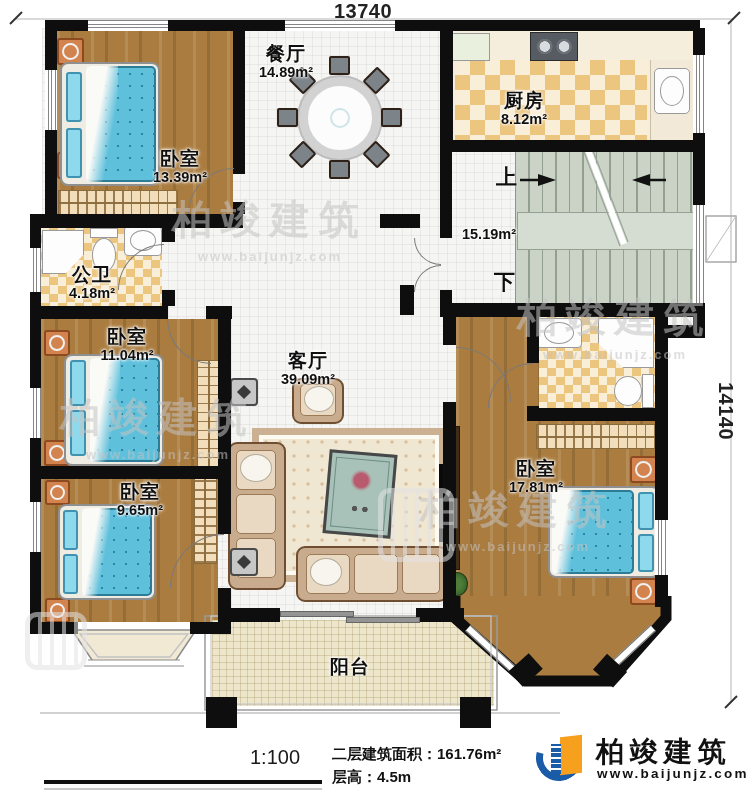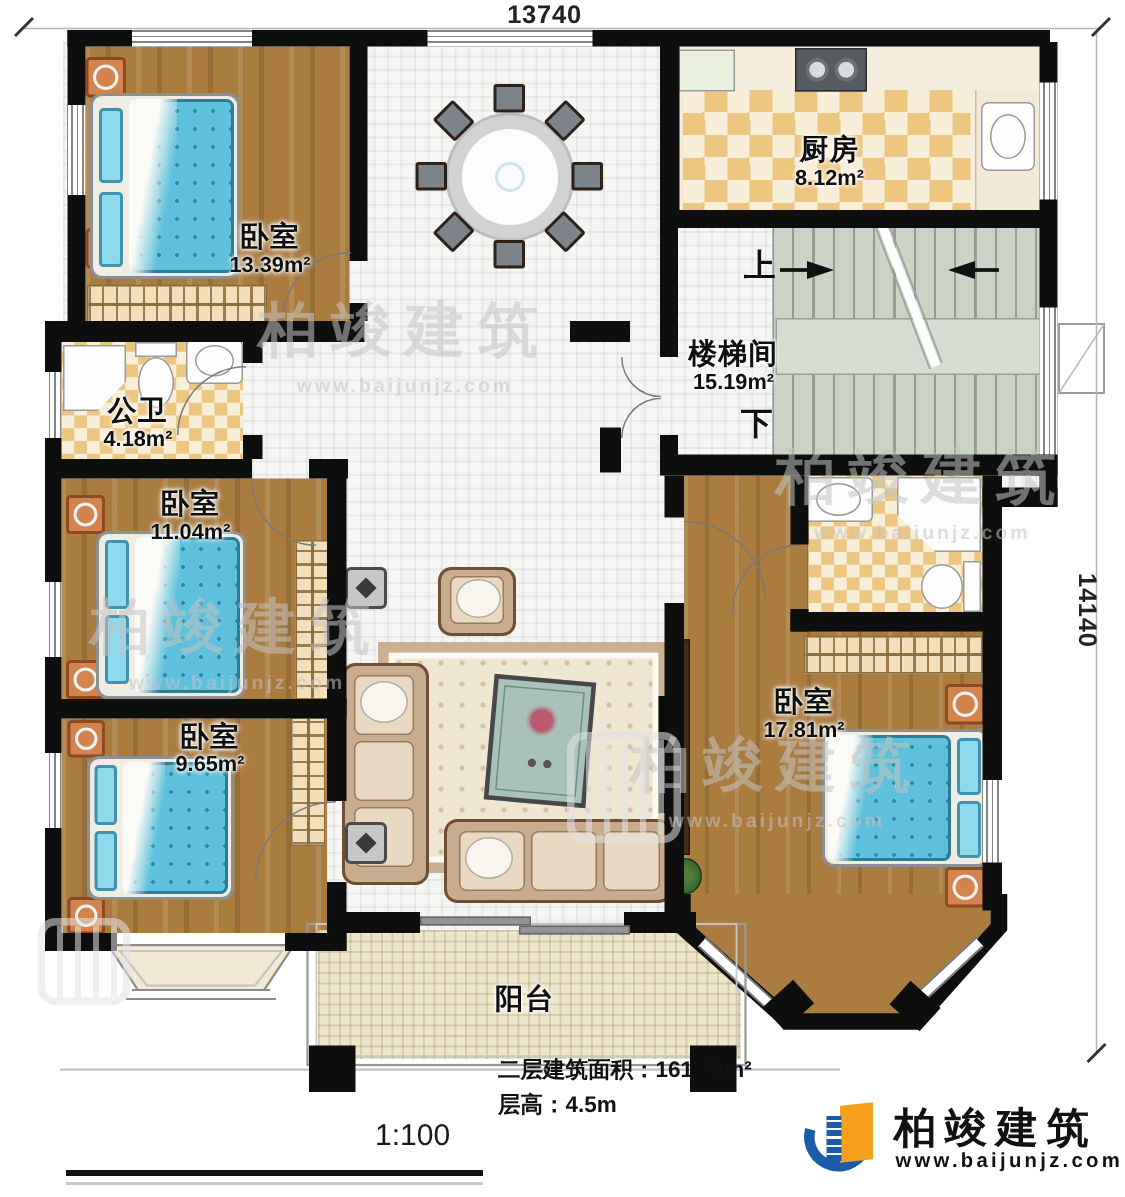--- a/index.html
+++ b/index.html
@@ -46,21 +46,21 @@
   .spk::after{content:"";position:absolute;inset:7px;background:#3a3a3a;transform:rotate(45deg)}
   .fix{position:absolute;background:#fdfdfd;border:1.5px solid #9a9a9a;box-sizing:border-box}
   .oval{border-radius:50%}
   .tvc{position:absolute;background:#3f2d1a;border:1px solid #221707}
   .plant{position:absolute;border-radius:50%;background:radial-gradient(#4e7d3a 30%,#2f5522);border:1px solid #1e3a14}
   
   .rl{position:absolute;text-align:center;color:#0f0f0f;text-shadow:0 0 2px #fff,0 0 3px #fff,0 0 4px #fff;line-height:1.12}
   .rl .nm{display:block;font-size:19px;font-weight:bold;letter-spacing:1px}
   .rl .ar{display:block;font-size:14.5px;font-weight:bold}
   .stxt{position:absolute;font-size:21px;font-weight:bold;color:#0f0f0f;text-shadow:0 0 2px #fff}
-  .dim{position:absolute;font-size:17px;font-weight:bold;color:#222;letter-spacing:.5px}
+  .dim{position:absolute;font-size:20px;font-weight:bold;color:#222;letter-spacing:.5px}
   
   .wm{position:absolute;text-align:center;color:#c4c4c4;opacity:.55;pointer-events:none;white-space:nowrap}
   .wm .n{font-size:40px;font-weight:bold;letter-spacing:9px;display:block}
   .wm .u{font-size:13px;font-weight:bold;letter-spacing:2px;display:block;margin-top:2px}
   .wm-glyph{position:absolute;border:5px solid #e3e3e3;border-radius:12px;background:repeating-linear-gradient(90deg,transparent 0 8px,#e5e5e5 8px 12px);opacity:.55;pointer-events:none}
   
   .tb-title{position:absolute;font-size:42px;color:#1a1a1a;letter-spacing:3px;font-weight:bold}
   .tb-scale{position:absolute;font-size:20px;color:#1a1a1a}
   .tb-rule1{position:absolute;background:#111}
   .tb-rule2{position:absolute;background:#c9c9c9}
@@ -291,57 +291,64 @@
     <span class="n">柏竣建筑</span>
     <span class="u">www.baijunjz.com</span>
   </div>
   <div class="wm-glyph" style="left:378px;top:488px;width:66px;height:64px"></div>
   <div class="wm-glyph" style="left:25px;top:612px;width:52px;height:48px"></div>
 
   <div class="rl" style="left:120px;top:148px;width:120px">
     <span class="nm">卧室</span>
     <span class="ar">13.39m²</span>
   </div>
-  <div class="rl" style="left:493px;top:90px;width:120px">
+  <div class="rl" style="left:226px;top:43px;width:120px">
+    <span class="nm">餐厅</span>
+    <span class="ar">14.89m²</span>
+  </div>
+  <div class="rl" style="left:464px;top:90px;width:120px">
     <span class="nm">厨房</span>
     <span class="ar">8.12m²</span>
   </div>
   <div class="rl" style="left:429px;top:226px;width:120px">
-    <span class="nm">楼梯间</span>
     <span class="ar">15.19m²</span>
   </div>
   <div class="stxt" style="left:496px;top:163px">上</div>
   <div class="stxt" style="left:494px;top:268px">下</div>
   <div class="rl" style="left:32px;top:264px;width:120px">
     <span class="nm">公卫</span>
     <span class="ar">4.18m²</span>
   </div>
   <div class="rl" style="left:67px;top:326px;width:120px">
     <span class="nm">卧室</span>
     <span class="ar">11.04m²</span>
   </div>
+  <div class="rl" style="left:248px;top:350px;width:120px">
+    <span class="nm">客厅</span>
+    <span class="ar">39.09m²</span>
+  </div>
   <div class="rl" style="left:476px;top:458px;width:120px">
     <span class="nm">卧室</span>
     <span class="ar">17.81m²</span>
   </div>
   <div class="rl" style="left:80px;top:481px;width:120px">
     <span class="nm">卧室</span>
     <span class="ar">9.65m²</span>
   </div>
   <div class="rl" style="left:290px;top:656px;width:120px">
     <span class="nm">阳台</span>
   </div>
 
   <div class="dim" style="left:318px;top:0;width:90px;text-align:center">13740</div>
   <div class="dim" style="left:714px;top:382px;writing-mode:vertical-rl">14140</div>
 
   <div class="tb-scale" style="left:250px;top:746px">1:100</div>
   <div class="tb-rule1" style="left:44px;top:780px;width:278px;height:4px"></div>
   <div class="tb-rule2" style="left:44px;top:788px;width:278px;height:2px"></div>
-  <div class="tb-info" style="left:332px;top:702px">
+  <div class="tb-info" style="left:332px;top:742px">
     <span>二层建筑面积：</span><span>161.76m²</span><br>
     <span>层高：</span><span>4.5m</span>
   </div>
   <div>
     <div class="logo-swoosh" style="left:536px;top:735px"></div>
     <div class="logo-borange" style="left:560px;top:736px"></div>
     <div class="logo-bblue" style="left:551px;top:744px"></div>
   </div>
   <div class="brand-name" style="left:596px;top:733px">柏竣建筑</div>
   <div class="brand-url" style="left:597px;top:766px">www.baijunjz.com</div>

